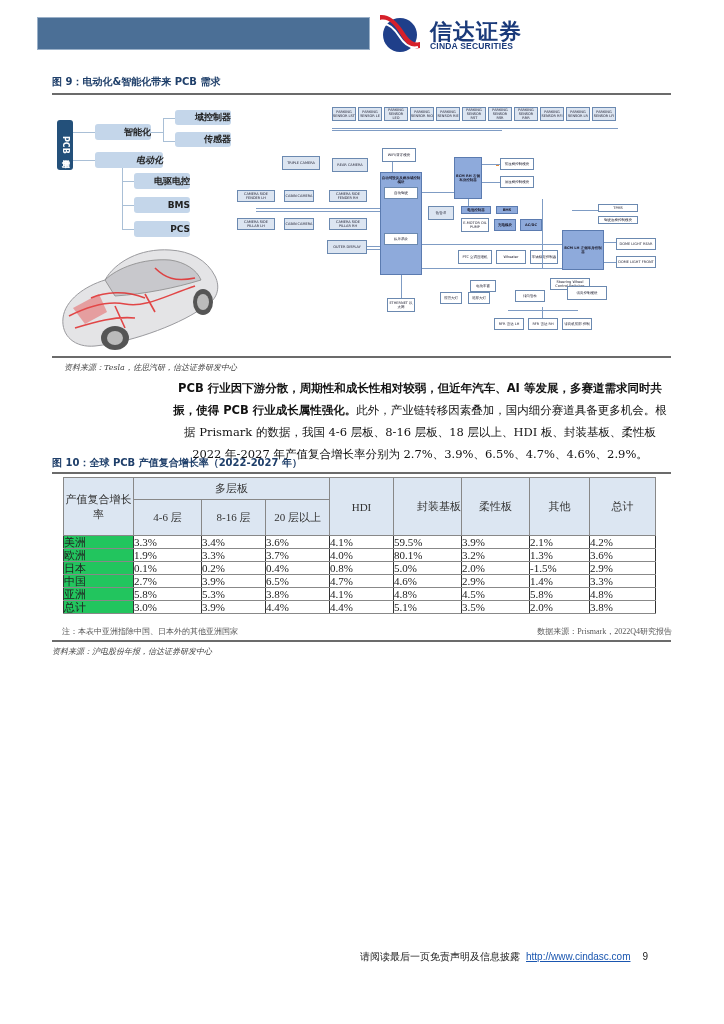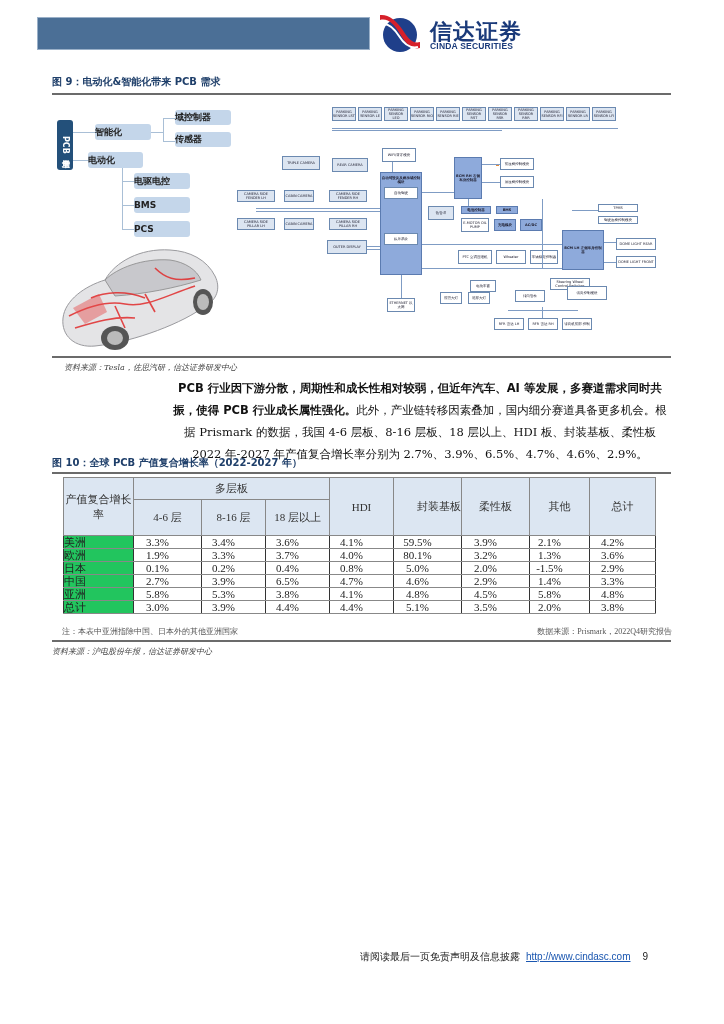--- a/index.html
+++ b/index.html
@@ -12,42 +12,42 @@
   .logo-cn { position: absolute; left: 52px; top: 3px; font-size: 22px; font-weight: bold; color: #1a3a7a; letter-spacing: 1px; font-family: "DejaVu Sans", sans-serif; }
   .logo-en { position: absolute; left: 52px; top: 27px; font-size: 8.5px; font-weight: bold; color: #1a3a7a; font-family: "Liberation Sans", sans-serif; letter-spacing: 0.2px; }
 
   .fig-title { position: absolute; left: 52px; font-size: 10px; font-weight: bold; color: #1f3f6a; font-family: "DejaVu Sans", sans-serif; }
   .rule { position: absolute; left: 52px; width: 619px; height: 2px; background: #6b6b6b; }
   .source { position: absolute; left: 52px; font-size: 8px; font-style: italic; color: #444; font-family: "DejaVu Serif", serif; }
 
   
   .mm { position: absolute; left: 52px; top: 115px; width: 180px; height: 125px; }
   .mm-root { position: absolute; left: 5px; top: 5px; width: 16px; height: 50px; background: #23507a; color: #fff; border-radius: 3px; font-size: 8px; font-weight: bold; writing-mode: vertical-rl; text-align: center; line-height: 16px; }
-  .mm-node { position: absolute; background: #c4d6ea; border-radius: 3px; font-size: 9px; font-weight: bold; color: #222; text-align: left; }
+  .mm-node { position: absolute; background: #c4d6ea; border-radius: 3px; font-size: 9px; font-weight: bold; color: #222; text-align: right; }
   .mm-line { position: absolute; background: #a9bfd6; }
 
   
   .car { position: absolute; left: 55px; top: 238px; width: 170px; height: 118px; }
 
   
   .bd { position: absolute; left: 232px; top: 102px; width: 440px; height: 240px; }
   .bx { position: absolute; border: 1px solid #6b89b0; background: #fff; font-size: 3.5px; line-height: 4px; text-align: center; color: #223; display: flex; align-items: center; justify-content: center; overflow: hidden; }
   .bx.lt { background: #dce5f1; }
   .bx.dk { background: #8eaadb; border-color: #5b7bb0; font-weight: bold; }
   .ln { position: absolute; background: #7f9cc4; }
   .dot { position: absolute; width: 3px; height: 2px; background: #e38a3a; }
 
   .para { position: absolute; left: 169px; width: 502px; font-size: 11.5px; line-height: 22px; font-family: "DejaVu Serif", serif; color: #111; }
   .para .b { font-weight: bold; font-family: "DejaVu Sans", sans-serif; }
 
   
   .tbl { position: absolute; left: 63px; top: 477px; border-collapse: collapse; font-family: "Liberation Serif", serif; }
   .tbl td, .tbl th { border: 1px solid #888; font-weight: normal; }
   .tbl th { background: #dce6f2; color: #333; font-size: 11px; text-align: center; }
-  .tbl td { font-size: 11px; text-align: center; padding: 0 20px 0 0; height: 13px; line-height: 12px; color: #222; }
+  .tbl td { font-size: 11px; text-align: left; padding: 0 20px 0 0; height: 13px; line-height: 12px; color: #222; }
   .tbl td.rh { background: #22c55e; text-align: left; padding: 0; }
   .tbl tr.data td { border-left: 1px solid #333; border-right: 1px solid #333; }
   .note { position: absolute; top: 626px; font-size: 8px; color: #555; font-family: "Liberation Serif", serif; }
 
   .footer { position: absolute; top: 950px; left: 360px; font-size: 10px; color: #222; font-family: "DejaVu Serif", serif; white-space: nowrap; }
   .footer a { color: #1a56b0; text-decoration: underline; font-family: "Liberation Sans", sans-serif; margin-left: 6px; }
   .footer .pg { margin-left: 12px; font-family: "Liberation Sans", sans-serif; }
 </style>
 </head>
 <body>
@@ -70,21 +70,21 @@
   <div class="mm-root">PCB增量</div>
   <div class="mm-line" style="left:21px;top:17px;width:22px;height:1px;"></div>
   <div class="mm-line" style="left:21px;top:45px;width:22px;height:1px;"></div>
   <div class="mm-node" style="left:43px;top:9px;width:56px;height:16px;line-height:16px;">智能化</div>
   <div class="mm-line" style="left:99px;top:17px;width:12px;height:1px;"></div>
   <div class="mm-line" style="left:111px;top:3px;width:1px;height:23px;"></div>
   <div class="mm-line" style="left:111px;top:3px;width:12px;height:1px;"></div>
   <div class="mm-line" style="left:111px;top:26px;width:12px;height:1px;"></div>
   <div class="mm-node" style="left:123px;top:-5px;width:56px;height:15px;line-height:15px;">域控制器</div>
   <div class="mm-node" style="left:123px;top:17px;width:56px;height:15px;line-height:15px;">传感器</div>
-  <div class="mm-node" style="left:36px;top:37px;width:55px;height:16px;line-height:16px;">电动化</div>
+  <div class="mm-node" style="left:43px;top:37px;width:68px;height:16px;line-height:16px;font-style:italic;">电动化</div>
   <div class="mm-line" style="left:70px;top:53px;width:1px;height:61px;"></div>
   <div class="mm-line" style="left:70px;top:66px;width:12px;height:1px;"></div>
   <div class="mm-line" style="left:70px;top:90px;width:12px;height:1px;"></div>
   <div class="mm-line" style="left:70px;top:114px;width:12px;height:1px;"></div>
   <div class="mm-node" style="left:82px;top:58px;width:56px;height:16px;line-height:16px;">电驱电控</div>
   <div class="mm-node" style="left:82px;top:82px;width:56px;height:16px;line-height:16px;">BMS</div>
   <div class="mm-node" style="left:82px;top:106px;width:56px;height:16px;line-height:16px;">PCS</div>
 </div>
 
 <svg class="car" viewBox="0 0 170 118">
@@ -198,21 +198,21 @@
     <th colspan="3" style="height:22px;border-bottom:none;">多层板</th>
     <th rowspan="2" style="width:64px;">HDI</th>
     <th rowspan="2" style="width:68px;text-align:right;">封装基板</th>
     <th rowspan="2" style="width:68px;">柔性板</th>
     <th rowspan="2" style="width:60px;">其他</th>
     <th rowspan="2" style="width:66px;">总计</th>
   </tr>
   <tr>
     <th style="width:68px;height:36px;">4-6 层</th>
     <th style="width:64px;">8-16 层</th>
-    <th style="width:64px;">18 层以上</th>
+    <th style="width:64px;">20 层以上</th>
   </tr>
   <tr class="data">
     <td class="rh">美洲</td>
     <td>3.3%</td>
     <td>3.4%</td>
     <td>3.6%</td>
     <td>4.1%</td>
     <td>59.5%</td>
     <td>3.9%</td>
     <td>2.1%</td>

